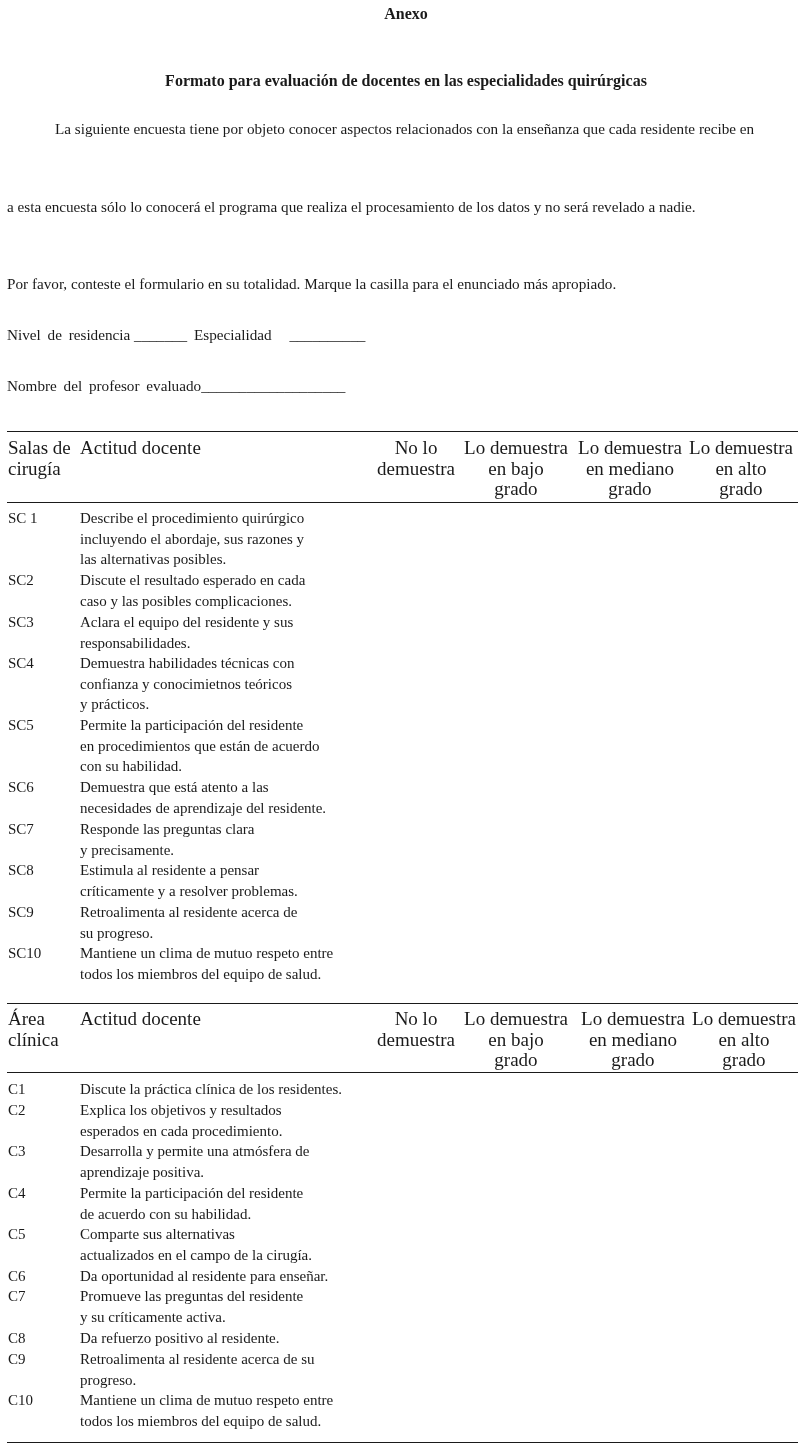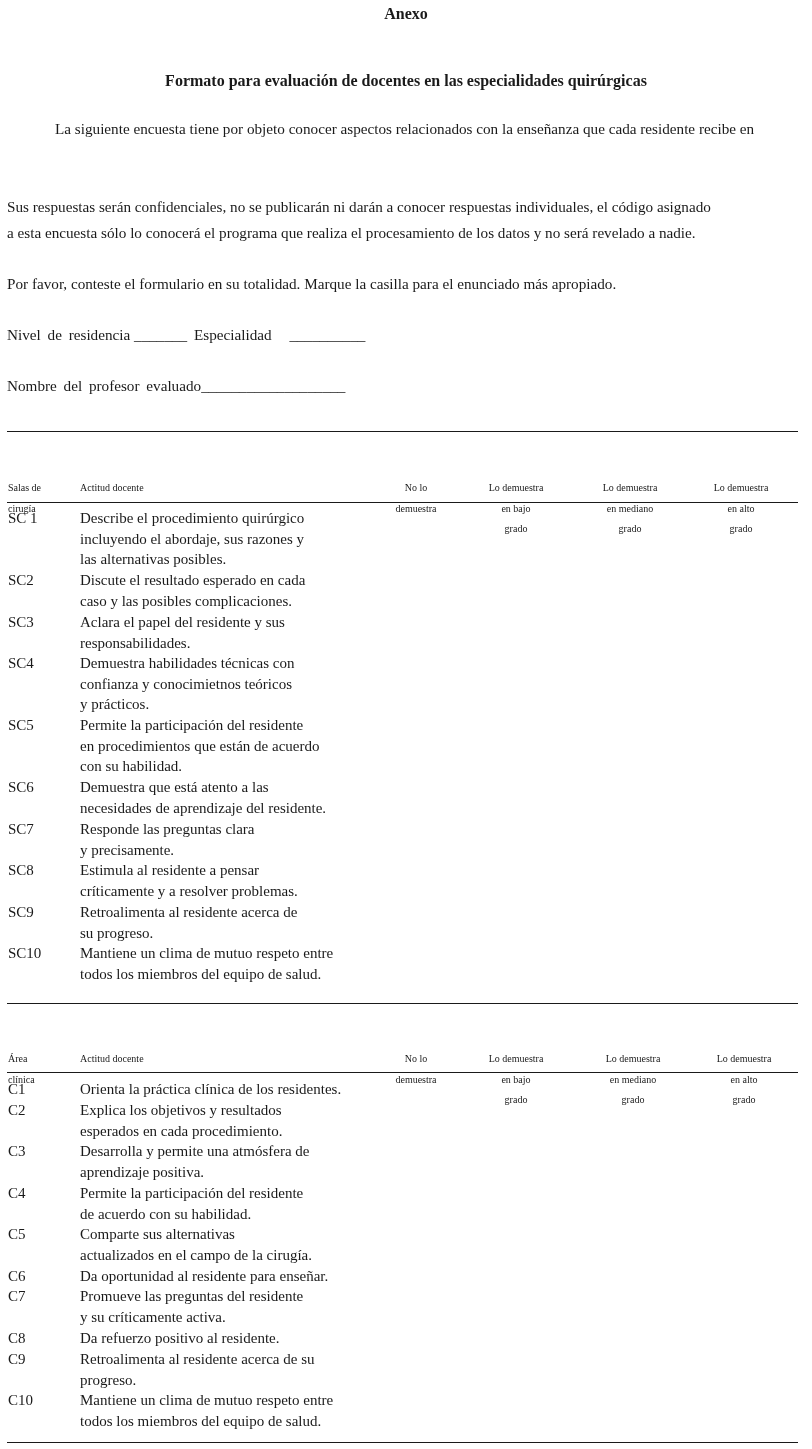--- a/index.html
+++ b/index.html
@@ -3,37 +3,36 @@
 <meta charset="utf-8">
 <style>
   html, body { margin:0; padding:0; background:#ffffff; }
   body { width:812px; height:1449px; position:relative; overflow:hidden;
          font-family:"Liberation Serif","DejaVu Serif",serif; color:#1a1a1a; }
   .abs { position:absolute; }
   .heading { left:0; width:812px; text-align:center; font-weight:bold; font-size:16px; }
   .para { left:7px; width:800px; font-size:15.2px; line-height:26px; }
   .field-line { font-size:15.2px; left:7px; }
   .rule { left:7px; width:791px; height:0; border-top:1.6px solid #1a1a1a; }
-  .thead { font-size:10px; line-height:20.7px;margin-top:40px; }
+  .thead { font-size:19px; line-height:20.7px; }
   .hcol { text-align:center; }
   .row { left:0; width:812px; font-size:15px; line-height:20.7px; }
   .row .code { position:absolute; left:8px; }
   .row .desc { position:absolute; left:80px; white-space:pre; }
 </style>
 </head>
 <body>
 
 <div class="abs heading" style="top:5px;">Anexo</div>
 <div class="abs heading" style="top:72px;">Formato para evaluación de docentes en las especialidades quirúrgicas</div>
 
 <div class="abs para" style="top:116px;margin-left:48px;">
   <div>La siguiente encuesta tiene por objeto conocer aspectos relacionados con la enseñanza que cada residente recibe en</div>
 </div>
 <div class="abs para" style="top:194px;">
-  <div>Sus respuestas serán confidenciales, no se publicarán ni darán a conocer respuestas individuales, el código asignado</div>
   <div>a esta encuesta sólo lo conocerá el programa que realiza el procesamiento de los datos y no será revelado a nadie.</div>
 </div>
 <div class="abs para" style="top:271px;">Por favor, conteste el formulario en su totalidad. Marque la casilla para el enunciado más apropiado.</div>
 
 <div class="abs field-line" style="top:326px;">
   <span style="word-spacing:3px;margin-top:9px;">Nivel de residencia</span>
   <span>_______</span>
   <span style="margin-left:3px;">Especialidad</span>
   <span style="margin-left:14px;">__________</span>
 </div>
@@ -77,21 +76,21 @@
 incluyendo el abordaje, sus razones y
 las alternativas posibles.</span>
 </div>
 <div class="abs row" style="top:570px;">
   <span class="code">SC2</span>
   <span class="desc">Discute el resultado esperado en cada
 caso y las posibles complicaciones.</span>
 </div>
 <div class="abs row" style="top:612px;">
   <span class="code">SC3</span>
-  <span class="desc">Aclara el papel del residente y sus
+  <span class="desc">Aclara el equipo del residente y sus
 responsabilidades.</span>
 </div>
 <div class="abs row" style="top:653px;">
   <span class="code">SC4</span>
   <span class="desc">Demuestra habilidades técnicas con
 confianza y conocimietnos teóricos
 y prácticos.</span>
 </div>
 <div class="abs row" style="top:715px;">
   <span class="code">SC5</span>
@@ -150,21 +149,21 @@
 <div class="abs thead hcol" style="top:1009px;left:689px;width:110px;">
   <div>Lo demuestra</div>
   <div>en alto</div>
   <div>grado</div>
 </div>
 
 <div class="abs rule" style="top:1072px;"></div>
 
 <div class="abs row" style="top:1079px;">
   <span class="code">C1</span>
-  <span class="desc">Orienta la práctica clínica de los residentes.</span>
+  <span class="desc">Discute la práctica clínica de los residentes.</span>
 </div>
 <div class="abs row" style="top:1100px;">
   <span class="code">C2</span>
   <span class="desc">Explica los objetivos y resultados
 esperados en cada procedimiento.</span>
 </div>
 <div class="abs row" style="top:1141px;">
   <span class="code">C3</span>
   <span class="desc">Desarrolla y permite una atmósfera de
 aprendizaje positiva.</span>

